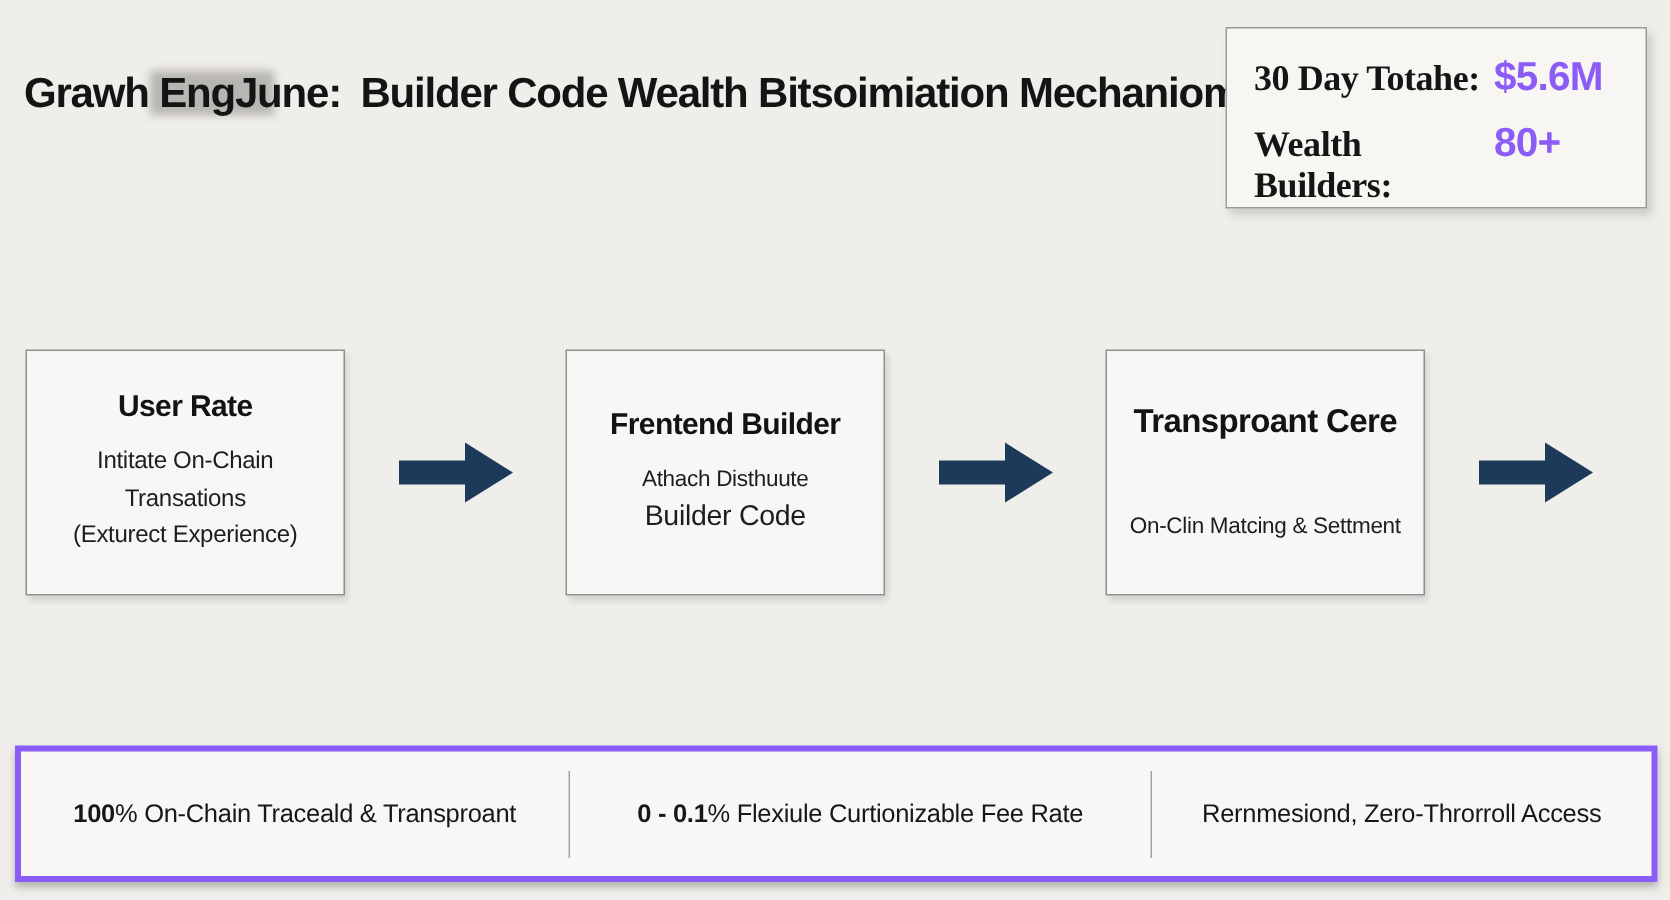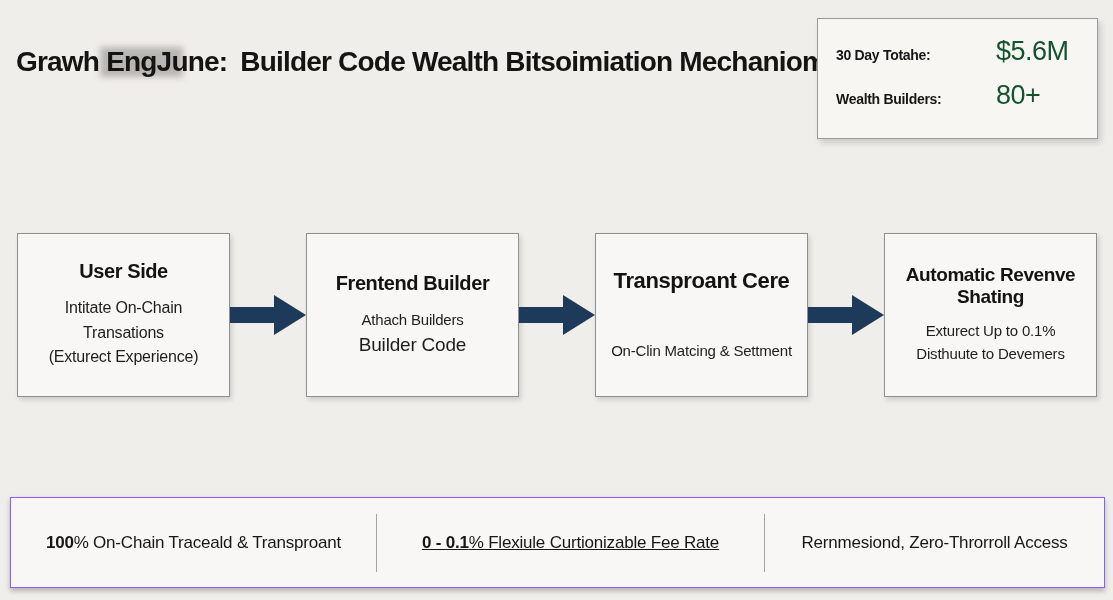--- a/index.html
+++ b/index.html
@@ -43,30 +43,31 @@
     border: 1px solid #9a9a9a;
     box-shadow: 3px 4px 6px rgba(0,0,0,0.15);
     padding: 17px 0 0 18px;
   }
   .stat-row {
     display: flex;
     align-items: baseline;
     margin-bottom: 13px;
   }
   .stat-label {
-    font-size: 14px;
+    font-size: 24px;
     font-weight: bold;
     letter-spacing: -0.3px;
     width: 160px;
     color: #151515;
+    font-family: Liberation Serif, serif;
   }
   .stat-value {
     font-size: 27px;
-    font-weight: normal;
-    color: #14532d;
+    font-weight: bold;
+    color: #8b5cf6;
     letter-spacing: -0.5px;
   }
 
   
   .flow {
     position: absolute;
     left: 17px; top: 233px;
     width: 1080px; height: 164px;
     display: flex;
     align-items: stretch;
@@ -109,37 +110,37 @@
     align-items: center;
     justify-content: center;
   }
 
   
   .footer-bar {
     position: absolute;
     left: 10px; top: 497px;
     width: 1095px; height: 91px;
     background: #f8f7f5;
-    border: 1px solid #8b5cf6;
+    border: 4px solid #8b5cf6;
     box-shadow: 0 3px 5px rgba(0,0,0,0.25);
     display: flex;
     align-items: stretch;
   }
   .footer-cell {
     display: flex;
     align-items: center;
     justify-content: center;
     font-size: 17px;
     letter-spacing: -0.2px;
     color: #171717;
     white-space: nowrap;
   }
   .footer-cell .strong { font-weight: bold; }
   .cell-1 { width: 365px; }
-  .cell-2 { width: 387px; text-decoration: underline; }
+  .cell-2 { width: 387px; }
   .cell-3 { flex: 1; }
   .footer-divider {
     width: 1px;
     background: #a3a3a3;
     align-self: center;
     height: 58px;
   }
 </style>
 </head>
 <body>
@@ -155,59 +156,54 @@
   </div>
   <div class="stat-row">
     <span class="stat-label">Wealth Builders:</span>
     <span class="stat-value">80+</span>
   </div>
 </div>
 
 <div class="flow">
 
   <div class="flow-box box-1">
-    <div class="flow-box-title">User Side</div>
+    <div class="flow-box-title">User Rate</div>
     <div class="flow-box-line line-1">Intitate On-Chain Transations</div>
     <div class="flow-box-line line-2">(Exturect Experience)</div>
   </div>
 
   <div class="flow-arrow">
     <svg width="76" height="56" viewBox="0 0 76 56">
       <path d="M0 20 H44 V8 L76 28 L44 48 V36 H0 Z" fill="#1e3a5a"></path>
     </svg>
   </div>
 
   <div class="flow-box box-2">
     <div class="flow-box-title">Frentend Builder</div>
-    <div class="flow-box-line line-1">Athach Builders</div>
+    <div class="flow-box-line line-1">Athach Disthuute</div>
     <div class="flow-box-line line-2">Builder Code</div>
   </div>
 
   <div class="flow-arrow">
     <svg width="76" height="56" viewBox="0 0 76 56">
       <path d="M0 20 H44 V8 L76 28 L44 48 V36 H0 Z" fill="#1e3a5a"></path>
     </svg>
   </div>
 
   <div class="flow-box box-3">
     <div class="flow-box-title">Transproant Cere</div>
     <div class="flow-box-line line-1">On-Clin Matcing &amp; Settment</div>
   </div>
 
   <div class="flow-arrow">
     <svg width="76" height="56" viewBox="0 0 76 56">
       <path d="M0 20 H44 V8 L76 28 L44 48 V36 H0 Z" fill="#1e3a5a"></path>
     </svg>
   </div>
 
-  <div class="flow-box box-4">
-    <div class="flow-box-title">Automatic Revenve Shating</div>
-    <div class="flow-box-line line-1">Exturect Up to 0.1%</div>
-    <div class="flow-box-line line-2">Disthuute to Devemers</div>
-  </div>
 
 </div>
 
 <div class="footer-bar">
   <div class="footer-cell cell-1">
     <span class="strong">100</span>
       <span>% On-Chain Traceald &amp; Transproant</span>
   </div>
   <div class="footer-divider"></div>
   <div class="footer-cell cell-2">

